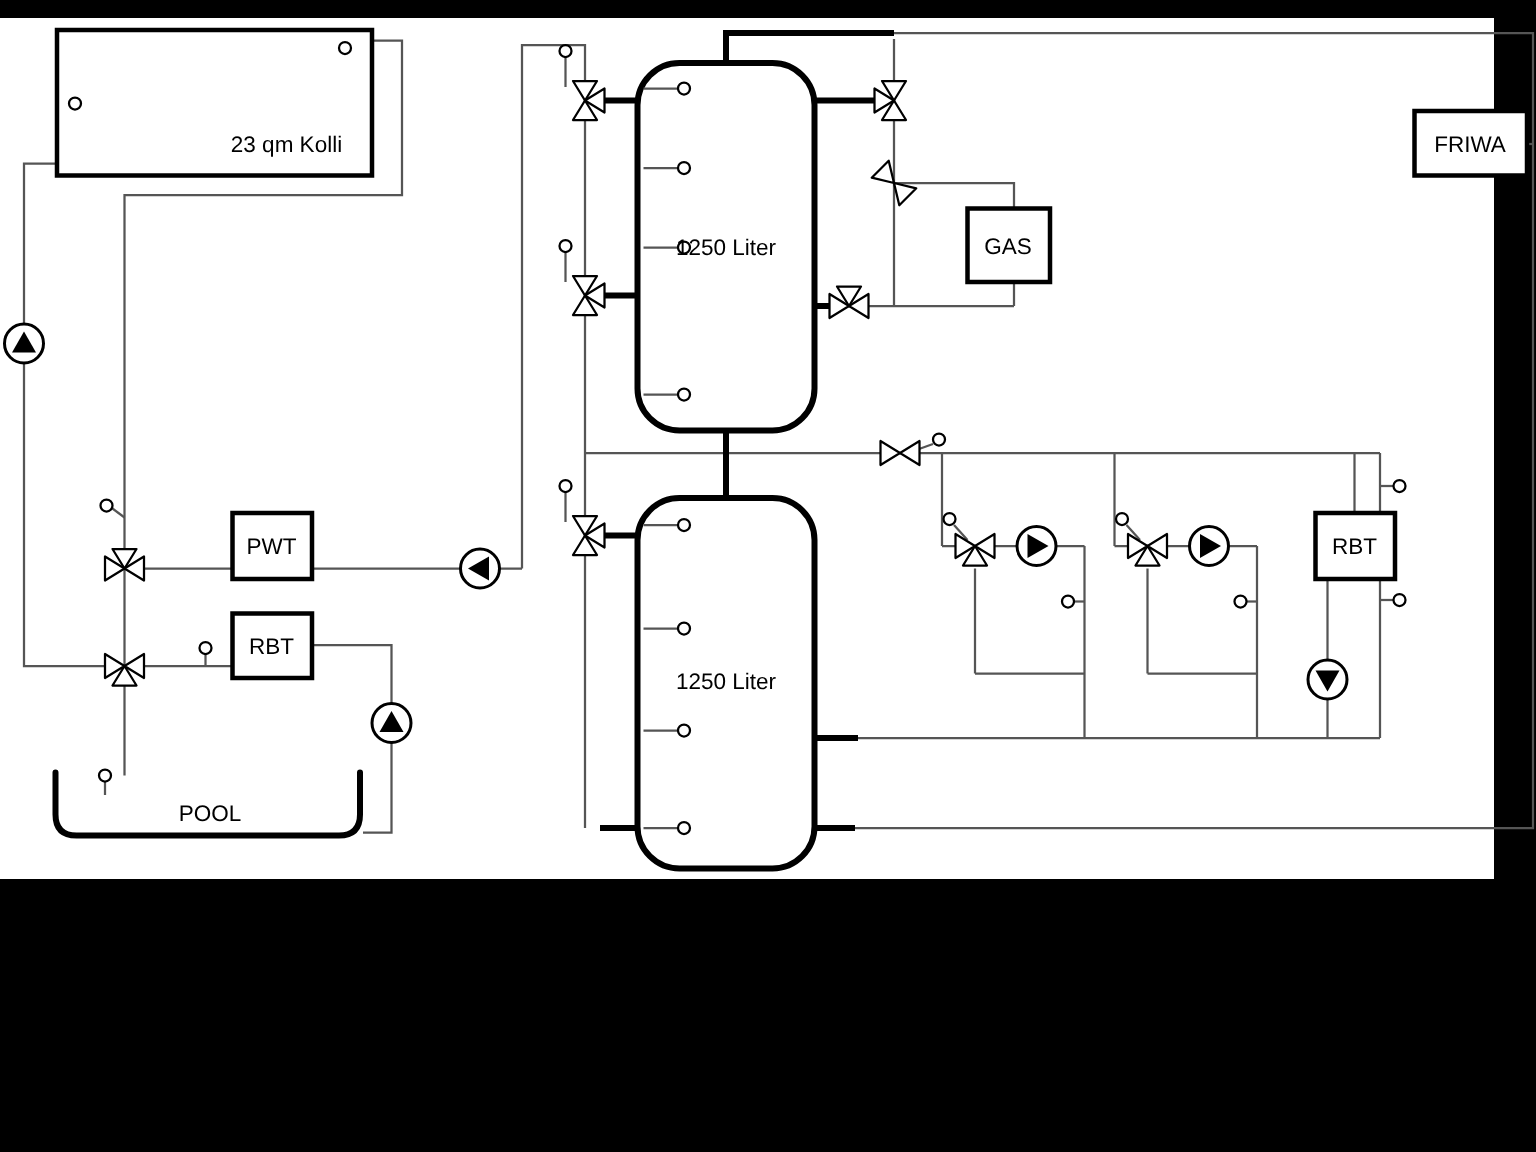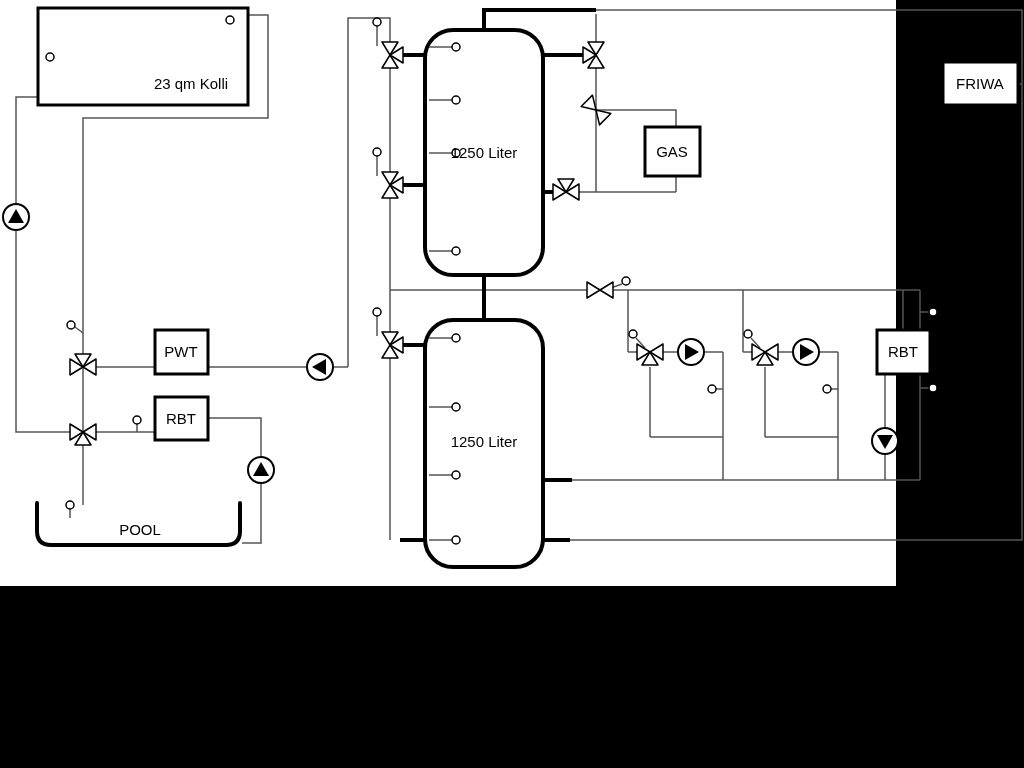--- a/index.html
+++ b/index.html
@@ -1,17 +1,17 @@
 <!DOCTYPE html>
 <html><head>
 <meta charset="utf-8">
 <style>
   html,body{margin:0;padding:0;background:#000;}
   .page{width:1024px;height:768px;position:relative;background:#000;overflow:hidden;}
-  .canvas{position:absolute;top:0;left:0;width:896px;height:586px;background:#fff;}
+  .canvas{position:absolute;top:12px;left:0;width:996px;height:586px;background:#fff;}
   svg{display:block;}
   .thin{fill:none;stroke:#555;stroke-width:1.5;}
   .thick{fill:none;stroke:#000;stroke-width:4;}
   .box{fill:#fff;stroke:#000;stroke-width:3;}
   .tank{fill:#fff;stroke:#000;stroke-width:4;}
   .pool{fill:none;stroke:#000;stroke-width:4;stroke-linecap:round;}
   .lbl{font-family:"Liberation Sans",sans-serif;font-size:15px;fill:#000;text-anchor:middle;}
   .letterbox{position:absolute;left:0;width:1024px;background:#000;}
 </style>
 </head>

